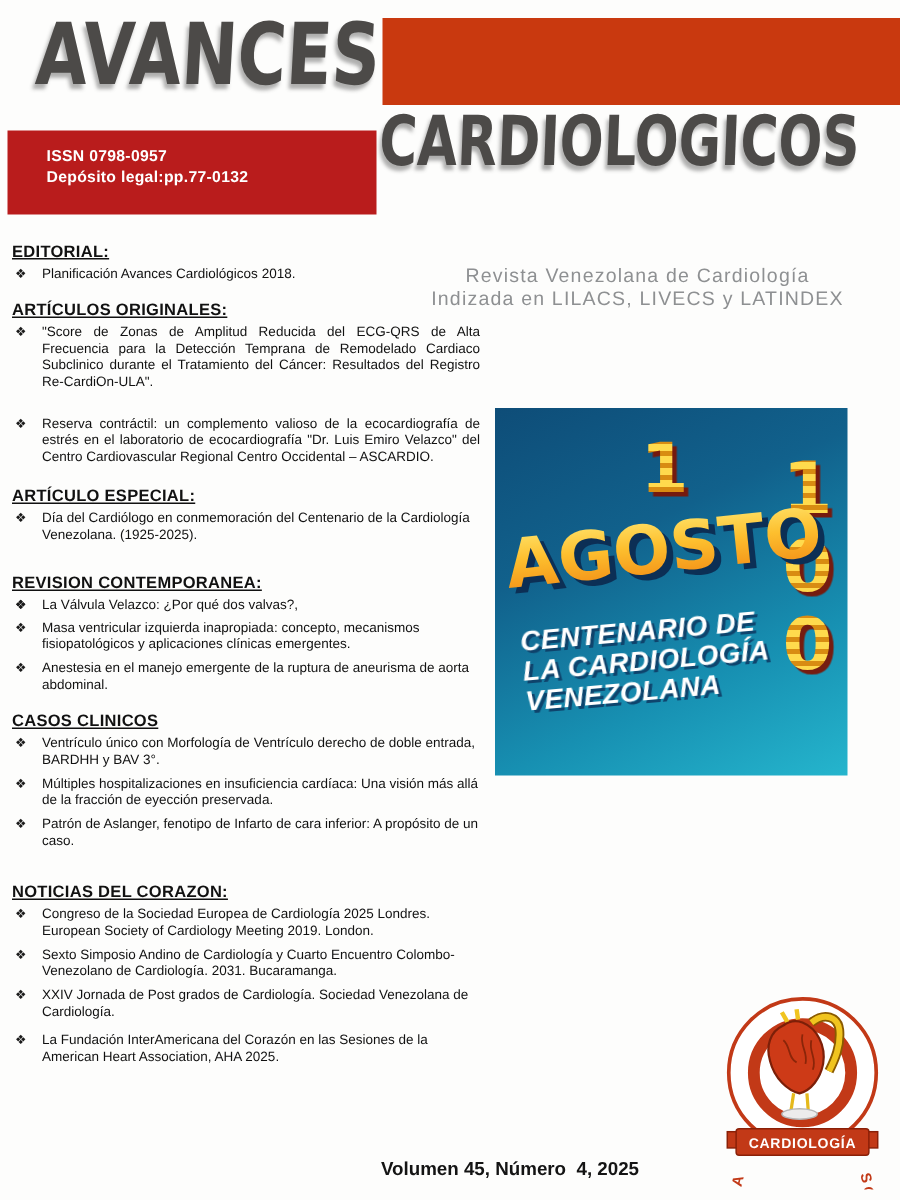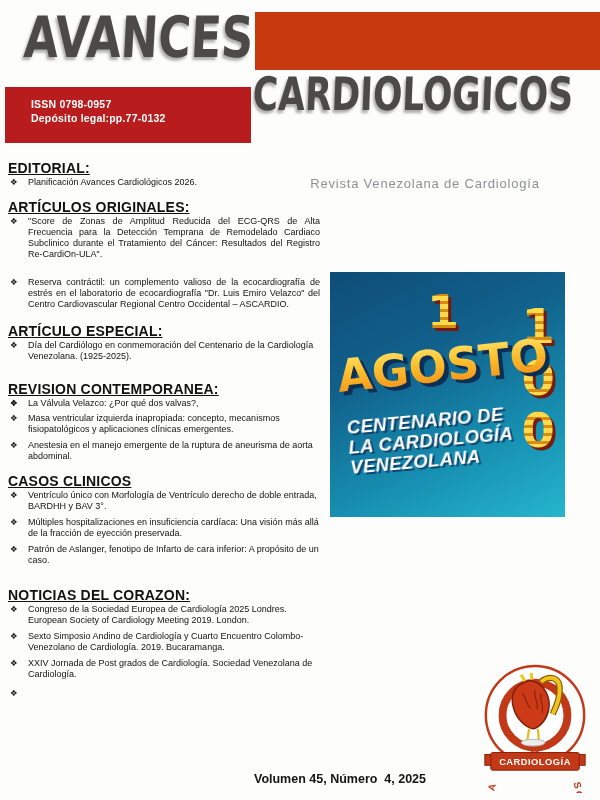--- a/index.html
+++ b/index.html
@@ -19,21 +19,21 @@
     white-space:nowrap; transform-origin:0 50%;
     text-shadow:-2px 3px 3px rgba(80,80,80,.45);
   }
   .t1{ left:24px; top:6px; font-size:57px; line-height:62px; transform:scale(.78,1) skewX(-4deg); }
   .t2{ left:253px; top:68px; font-size:46px; line-height:52px; transform:scale(.75,1) skewX(-3deg); }
   .subtitle{ position:absolute; left:250px; top:145px; width:350px; text-align:center;
     color:#8e9092; font-size:13px; letter-spacing:.8px; line-height:14.5px;margin-top:32px; }
 
   
   .toc{ position:absolute; left:8px; top:163px; width:312px; }
-  .toc-h{ font-size:14px; font-weight:bold; text-decoration:underline; letter-spacing:.2px; line-height:11px; margin-top:14px; }
+  .toc-h{ font-size:11px; font-weight:bold; text-decoration:underline; letter-spacing:.2px; line-height:11px; margin-top:14px; }
   .toc-h.first{ margin-top:0; }
   ul.toc-list{ list-style:none; }
   li.toc-item{ position:relative; padding-left:20px; font-size:9px; line-height:11px; margin-top:3px; }
   li.just .it{ text-align:justify; display:block; }
   .blt{ position:absolute; left:2px; top:0; font-size:8.5px; color:#1a1a1a; }
   .mt4{margin-top:4px!important;} .mt5{margin-top:5px!important;} .mt8{margin-top:8px!important;}
   .mt16{margin-top:16px!important;} .mt17{margin-top:17px!important;}
   .mt22{margin-top:22px!important;} .mt24{margin-top:24px!important;}
 
   
@@ -74,27 +74,28 @@
 
   <div class="red-top-block"></div>
   <div class="jtitle t1">AVANCES</div>
   <div class="issn-box">
     <div class="ln">ISSN 0798-0957</div>
     <div class="ln">Depósito legal:pp.77-0132</div>
   </div>
   <div class="jtitle t2">CARDIOLOGICOS</div>
   <div class="subtitle">
     <div>Revista Venezolana de Cardiología</div>
+    <div>Indizada en LILACS, LIVECS y LATINDEX</div>
   </div>
 
   <div class="toc">
 
     <div class="toc-h first">EDITORIAL:</div>
     <ul class="toc-list">
-      <li class="toc-item"><span class="blt">❖</span><span class="it">Planificación Avances Cardiológicos 2026.</span></li>
+      <li class="toc-item"><span class="blt">❖</span><span class="it">Planificación Avances Cardiológicos 2018.</span></li>
     </ul>
 
     <div class="toc-h">ARTÍCULOS ORIGINALES:</div>
     <ul class="toc-list">
       <li class="toc-item just">
           <span class="blt">❖</span>
           <span class="it">"Score de Zonas de Amplitud Reducida del ECG-QRS de Alta Frecuencia para la Detección Temprana de Remodelado Cardiaco Subclinico durante el Tratamiento del Cáncer: Resultados del Registro Re-CardiOn-ULA".</span>
         </li>
       <li class="toc-item just mt17">
           <span class="blt">❖</span>
@@ -118,23 +119,23 @@
     <div class="toc-h">CASOS CLINICOS</div>
     <ul class="toc-list">
       <li class="toc-item"><span class="blt">❖</span><span class="it">Ventrículo único con Morfología de Ventrículo derecho de doble entrada, BARDHH y BAV 3°.</span></li>
       <li class="toc-item mt5"><span class="blt">❖</span><span class="it">Múltiples hospitalizaciones en insuficiencia cardíaca: Una visión más allá de la fracción de eyección preservada.</span></li>
       <li class="toc-item mt5"><span class="blt">❖</span><span class="it">Patrón de Aslanger, fenotipo de Infarto de cara inferior: A propósito de un caso.</span></li>
     </ul>
 
     <div class="toc-h mt24">NOTICIAS DEL CORAZON:</div>
     <ul class="toc-list">
       <li class="toc-item"><span class="blt">❖</span><span class="it">Congreso de la Sociedad Europea de Cardiología 2025 Londres. European Society of Cardiology Meeting 2019. London.</span></li>
-      <li class="toc-item mt5"><span class="blt">❖</span><span class="it">Sexto Simposio Andino de Cardiología y Cuarto Encuentro Colombo-Venezolano de Cardiología. 2019. Bucaramanga.</span></li>
+      <li class="toc-item mt5"><span class="blt">❖</span><span class="it">Sexto Simposio Andino de Cardiología y Cuarto Encuentro Colombo-Venezolano de Cardiología. 2031. Bucaramanga.</span></li>
       <li class="toc-item mt5"><span class="blt">❖</span><span class="it">XXIV Jornada de Post grados  de Cardiología. Sociedad Venezolana de Cardiología.</span></li>
-      <li class="toc-item mt8"><span class="blt">❖</span></li>
+      <li class="toc-item mt8"><span class="blt">❖</span><span class="it">La Fundación InterAmericana del Corazón en las Sesiones de la American Heart Association, AHA 2025.</span></li>
     </ul>
   </div>
 
   <div class="poster">
     <div class="digit-one ribbed">1</div>
     <div class="digit-stack">
       <span class="ribbed">1</span>
       <span class="ribbed">0</span>
       <span class="ribbed">0</span>
     </div>

